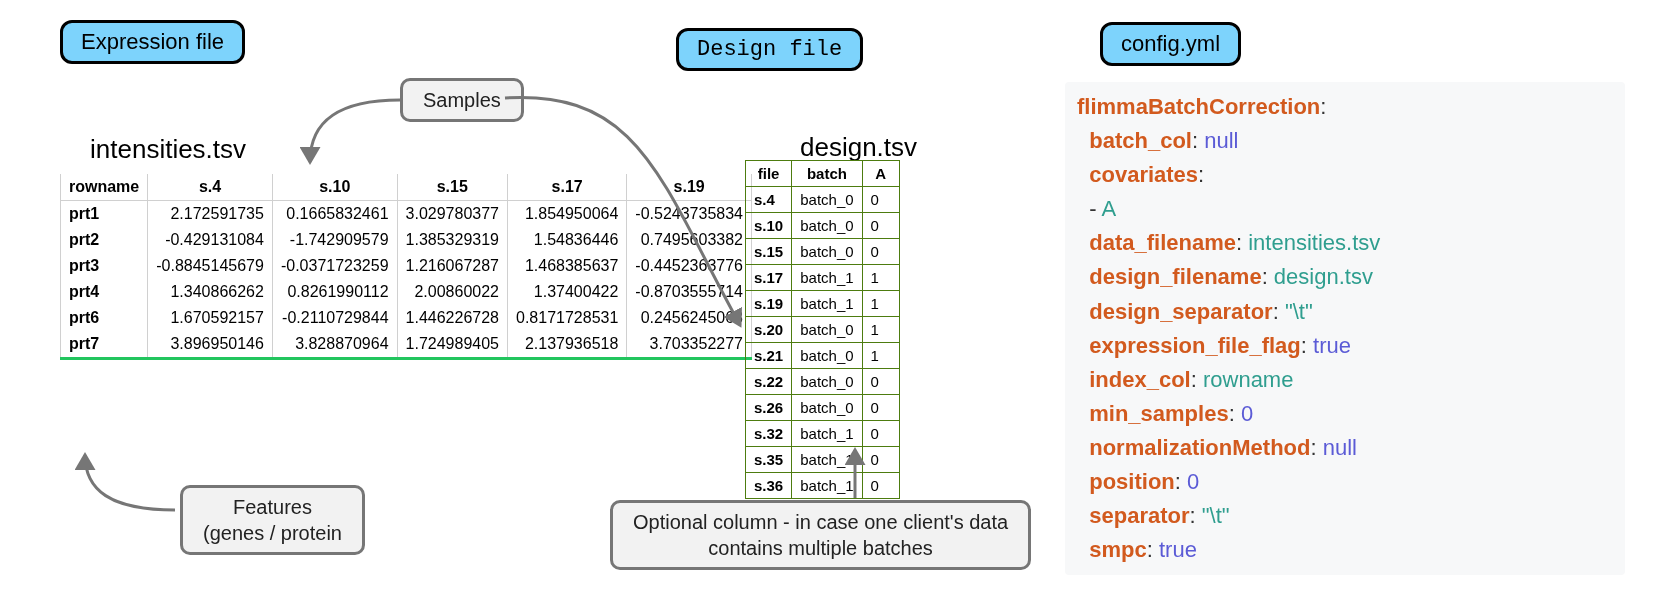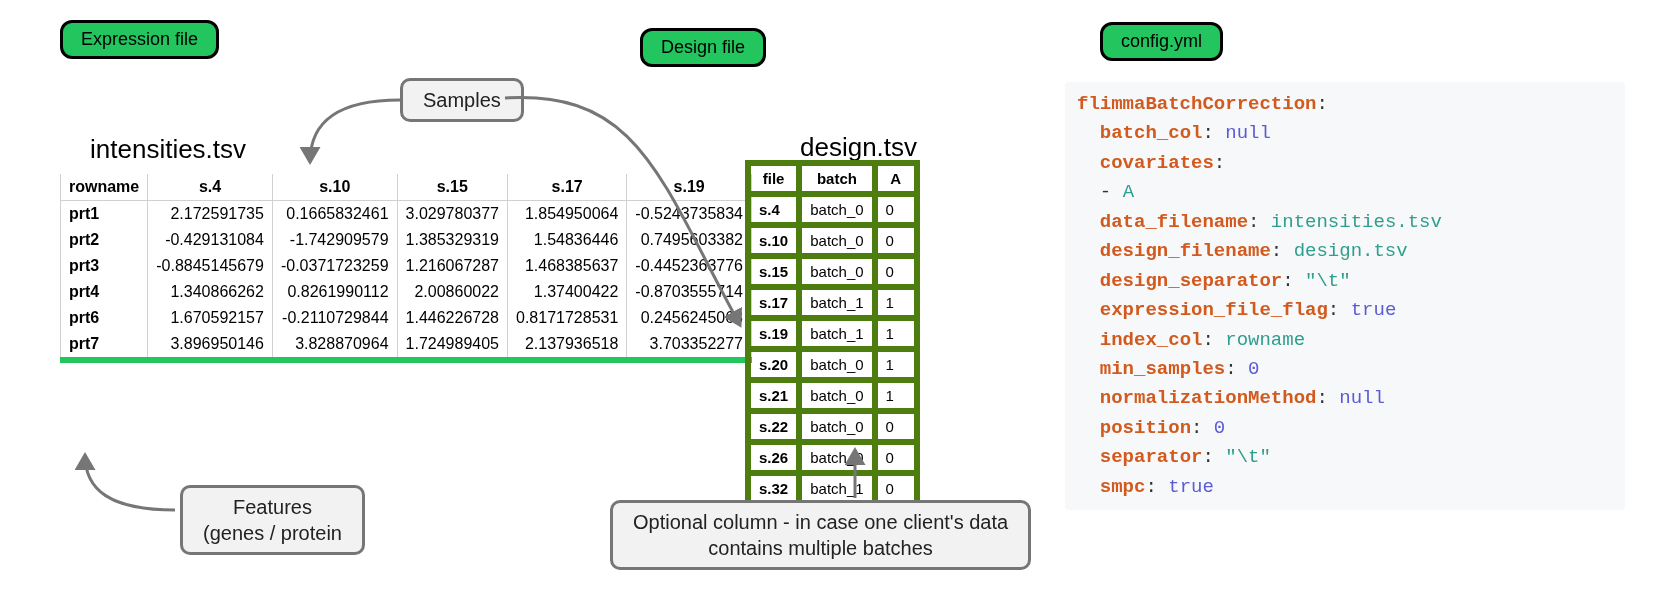--- a/index.html
+++ b/index.html
@@ -11,23 +11,23 @@
     width: 1673px;
     height: 597px;
     position: relative;
     overflow: hidden;
   }
   .badge {
     display: inline-block;
     border: 3px solid #000;
     border-radius: 12px;
     padding: 6px 18px;
-    font-size: 18px;
+    font-size: 22px;
     font-weight: 500;
-    background: #22c55e;
+    background: #7dd3fc;
   }
   .filename {
     font-size: 26px;
     font-weight: 400;
     margin: 14px 0 8px 0;
   }
   .label-box {
     display: inline-block;
     border: 3px solid #767676;
     border-radius: 10px;
@@ -46,39 +46,39 @@
   }
   .expr-table th, .expr-table td {
     border-left: 1px solid #d0d0d0;
     border-right: 1px solid #d0d0d0;
     padding: 4px 8px;
     text-align: right;
     white-space: nowrap;
   }
   .expr-table th { font-weight: 700; text-align: center; border-bottom: 1px solid #d0d0d0;}
   .expr-table td.rowname, .expr-table th.rowname { text-align: left; font-weight: 700; }
-  .expr-table tr:last-child td { border-bottom: 6px solid #22c55e;}
+  .expr-table tr:last-child td { border-bottom: 3px solid #22c55e;}
   
   .design-table {
     border-collapse: collapse;
     font-size: 15px;
   }
   .design-table th, .design-table td {
-    border: 6px solid #4d7c0f;
+    border: 1px solid #4d7c0f;
     padding: 4px 8px;
     white-space: nowrap;
   }
   .design-table th { font-weight: 700; text-align: center;}
   .design-table td.file { font-weight: 700; text-align: left; }
   .design-table td.batch { text-align: center; }
   .design-table td.a { text-align: right; padding-right: 20px;}
   
   .yaml-block {
-    font-family: Liberation Mono, monospace;
-    font-size: 19px;
+    font-family: Liberation Sans, sans-serif;
+    font-size: 22px;
     background: #f7f8f9;
     padding: 8px 12px;
     line-height: 1.55;
     white-space: pre;
     border-radius: 4px;
     margin-top: 10px;
     color: #333;
   }
   .yaml-key { color: #d25a1e; font-weight: 600;}
   .yaml-topkey { color: #d25a1e; font-weight: 700;}
@@ -86,21 +86,21 @@
   .yaml-num { color: #5b5bd6;}
   .yaml-bool { color: #5b5bd6;}
   .yaml-str { color: #2f9e8f;}
   .yaml-quoted { color: #2f9e8f;}
   .yaml-dash { color:#333;}
 
   
   #block-expr { position: absolute; left: 60px; top: 20px; }
   #block-expr-filename { position: absolute; left: 90px; top: 120px; }
   #block-expr-table { position: absolute; left: 60px; top: 170px; }
-  #block-design-badge { position: absolute; left: 640px; top: 28px; }
+  #block-design-badge { position: absolute; left: 676px; top: 28px; font-family: Liberation Mono, monospace; }
   #block-samples { position: absolute; left: 400px; top: 78px; }
   #block-design-filename { position:absolute; left: 800px; top: 118px;}
   #block-design-table { position:absolute; left: 745px; top: 160px;}
   #block-config-badge { position:absolute; left: 1100px; top: 22px;}
   #block-yaml { position:absolute; left: 1065px; top: 72px; width: 560px;}
   #label-features { position:absolute; left: 180px; top: 485px;}
   #label-optional { position:absolute; left: 610px; top: 500px;}
 
   svg.overlay {
     position: absolute;

